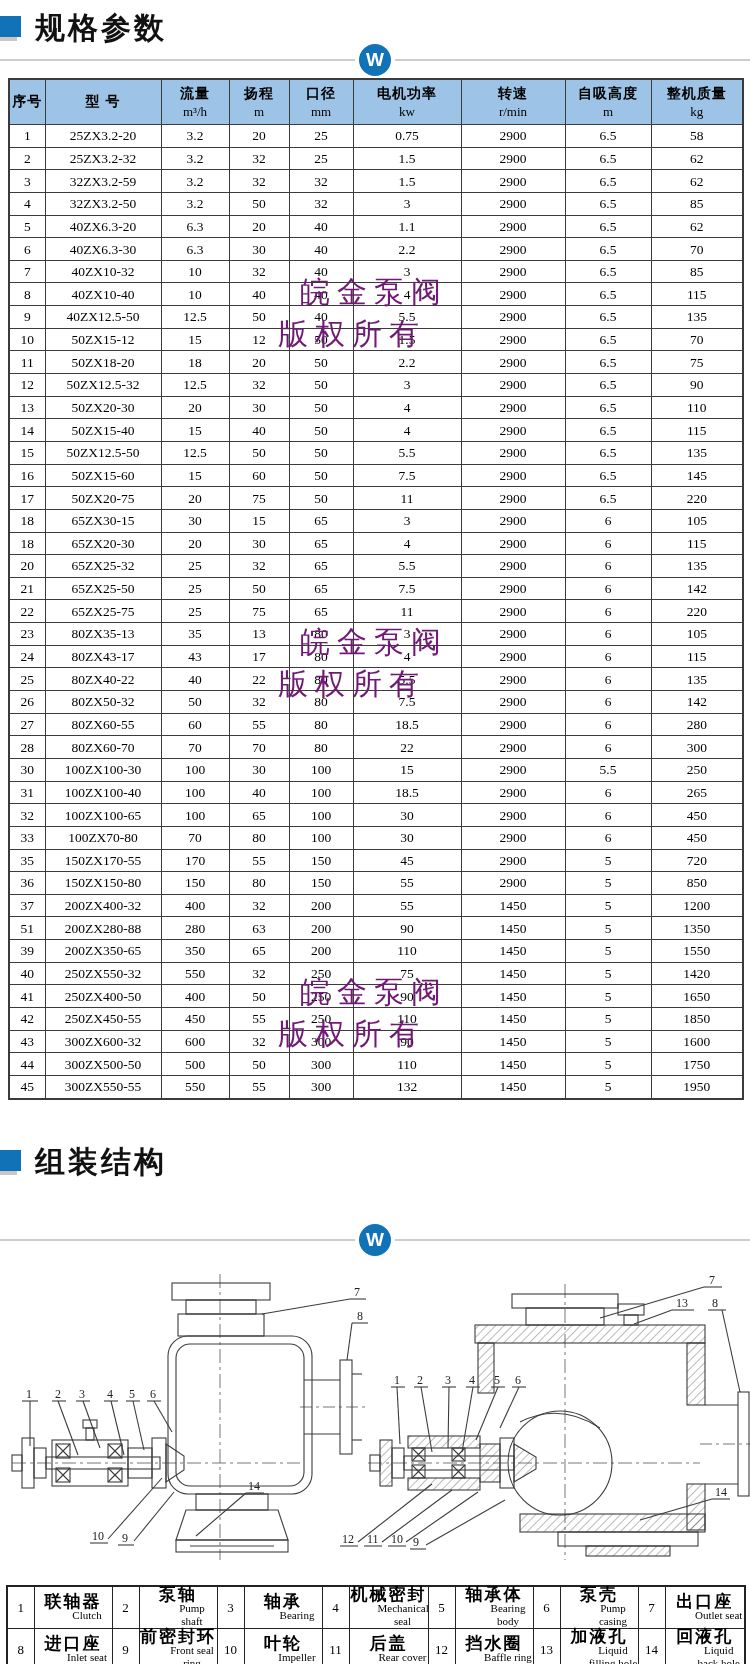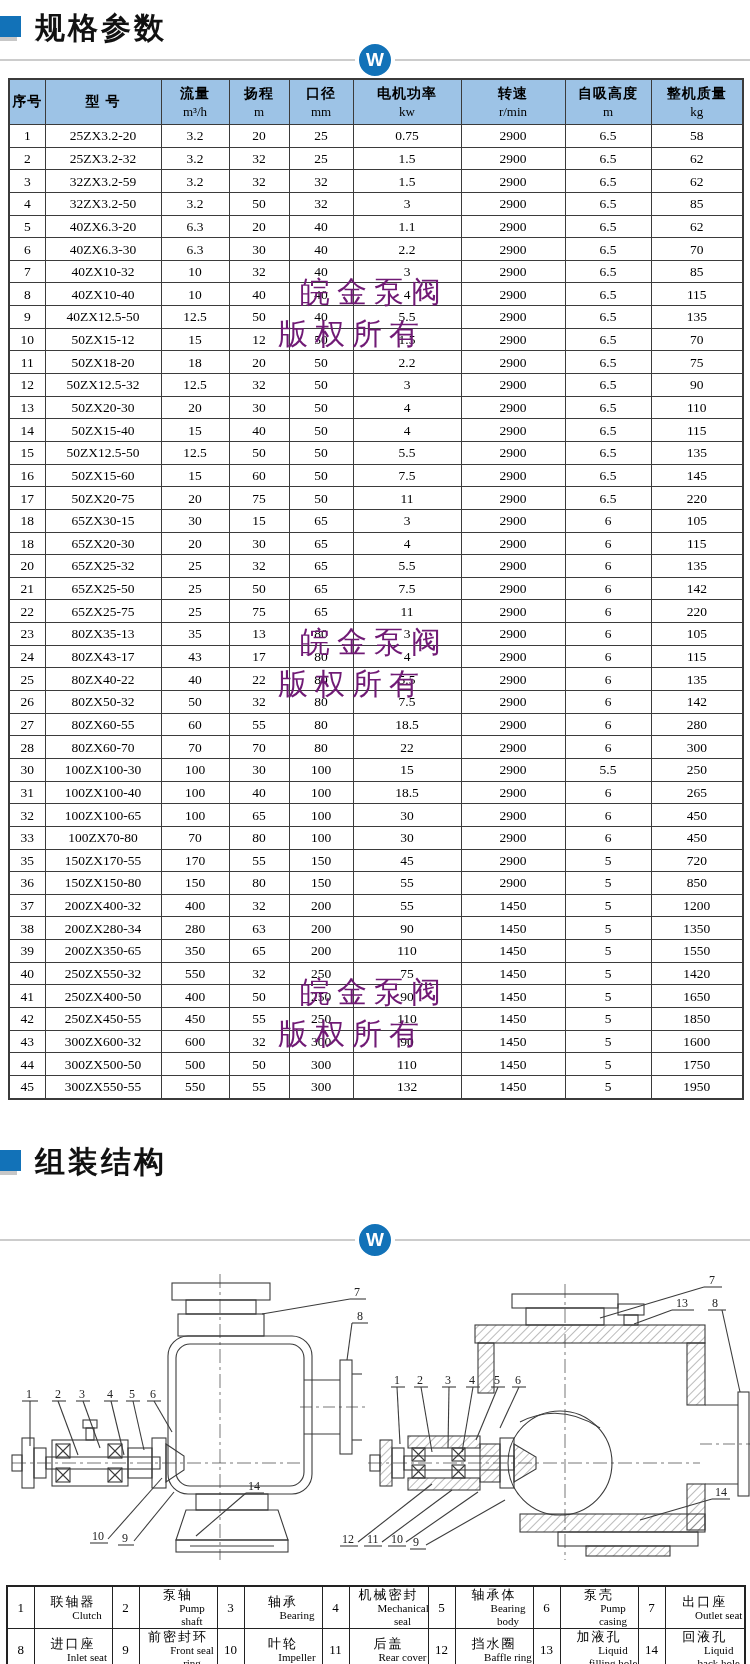--- a/index.html
+++ b/index.html
@@ -44,21 +44,21 @@
   
   .drawing-wrap{position:absolute;left:0;top:1252px;width:750px;height:320px;}
   
   table.parts{
     position:absolute;left:6px;top:1585px;width:738px;
     border-collapse:collapse;table-layout:fixed;color:#000;
   }
   table.parts{border:2px solid #222;}
   table.parts td{border:1px solid #222;text-align:center;padding:0;height:37px;}
   td.pnum{font-family:"Liberation Serif",serif;font-size:13px;}
-  td.pname .cn{font-family:"Liberation Sans",sans-serif;font-weight:normal;font-size:13px;letter-spacing:2px;line-height:15px;}
+  td.pname .cn{font-family:"Liberation Sans",sans-serif;font-weight:bold;font-size:17px;letter-spacing:2px;line-height:15px;}
   td.pname .en{font-family:"Liberation Serif",serif;font-size:11px;line-height:13px;margin-left:28px;}
   svg text{font-family:"Liberation Serif",serif;font-size:12px;fill:#222;}
 </style>
 </head>
 <body>
 
 <div class="sec-title" style="top:8px;">
   <span class="sq"></span><span>规格参数</span>
 </div>
 
@@ -497,22 +497,22 @@
         <td>200ZX400-32</td>
         <td>400</td>
         <td>32</td>
         <td>200</td>
         <td>55</td>
         <td>1450</td>
         <td>5</td>
         <td>1200</td>
       </tr>
       <tr>
-        <td>38</td>
-        <td>200ZX280-34</td>
+        <td>51</td>
+        <td>200ZX280-88</td>
         <td>280</td>
         <td>63</td>
         <td>200</td>
         <td>90</td>
         <td>1450</td>
         <td>5</td>
         <td>1350</td>
       </tr>
       <tr>
         <td>39</td>

